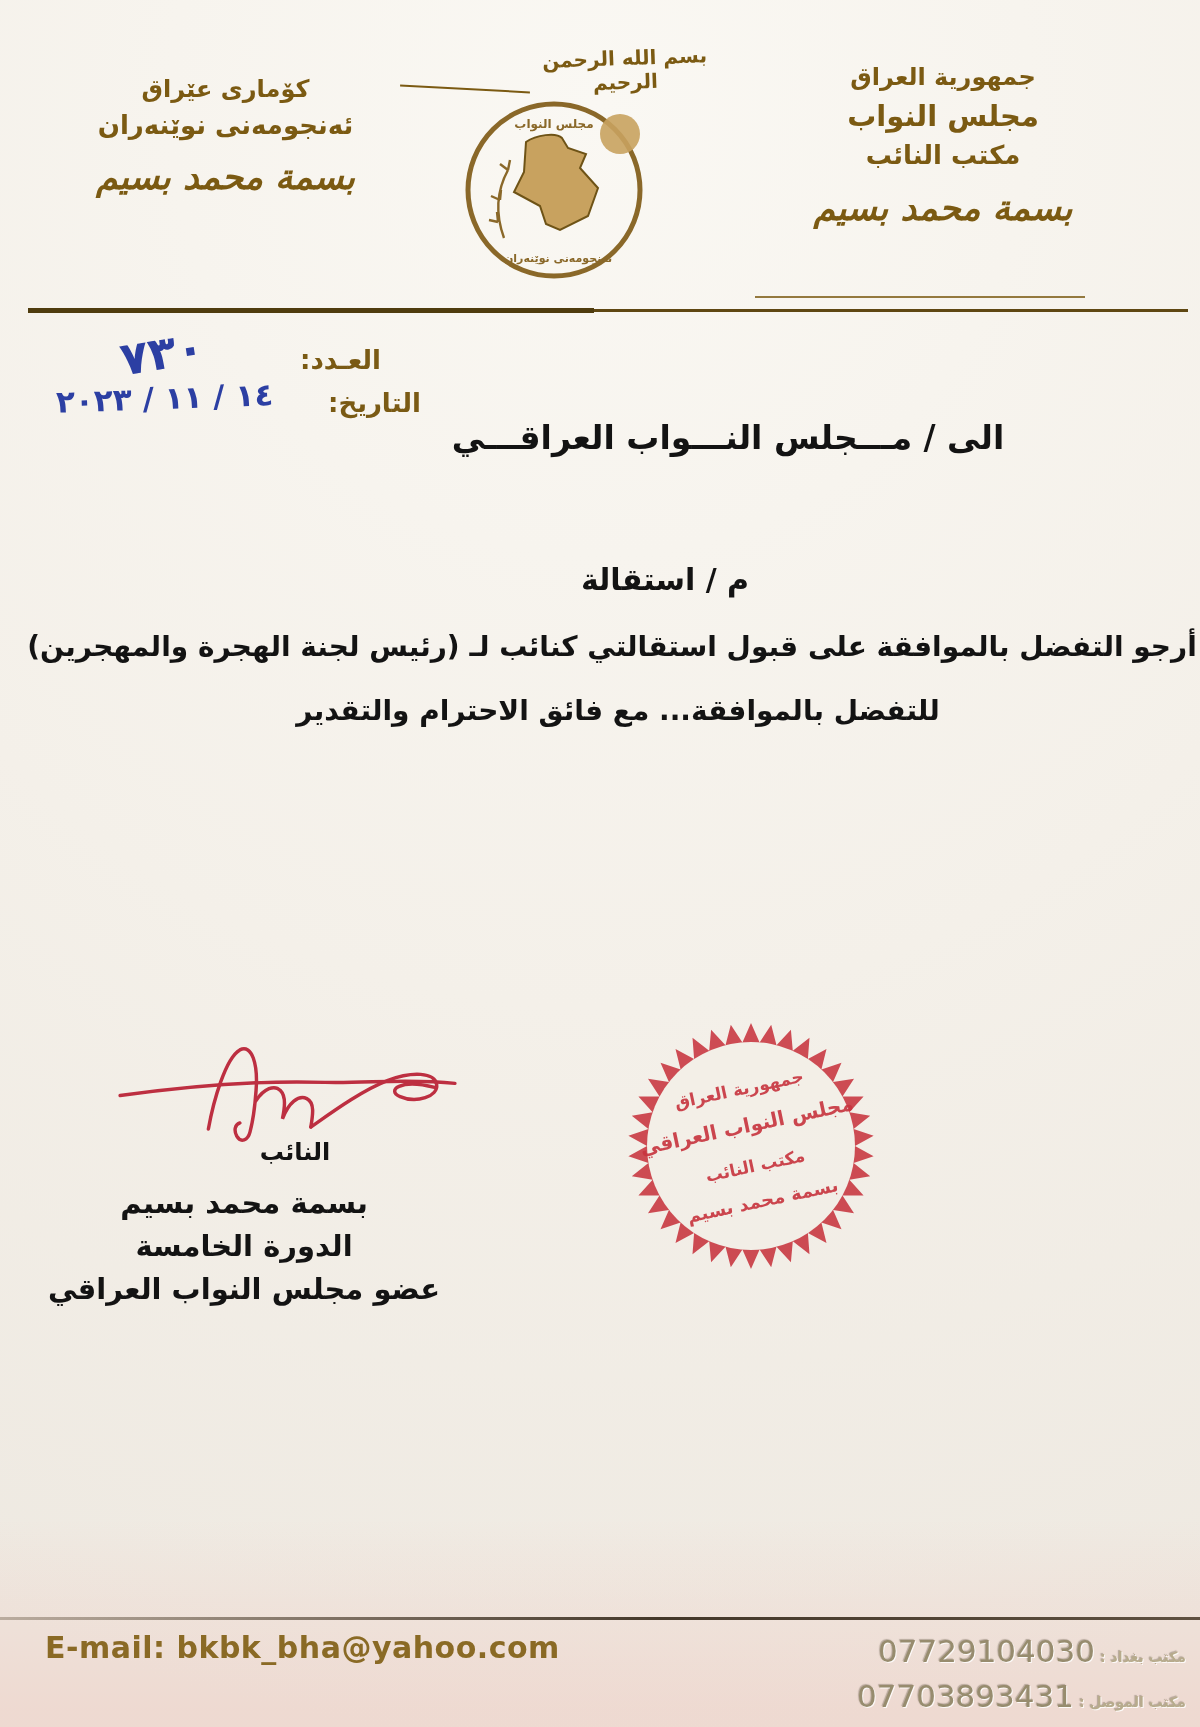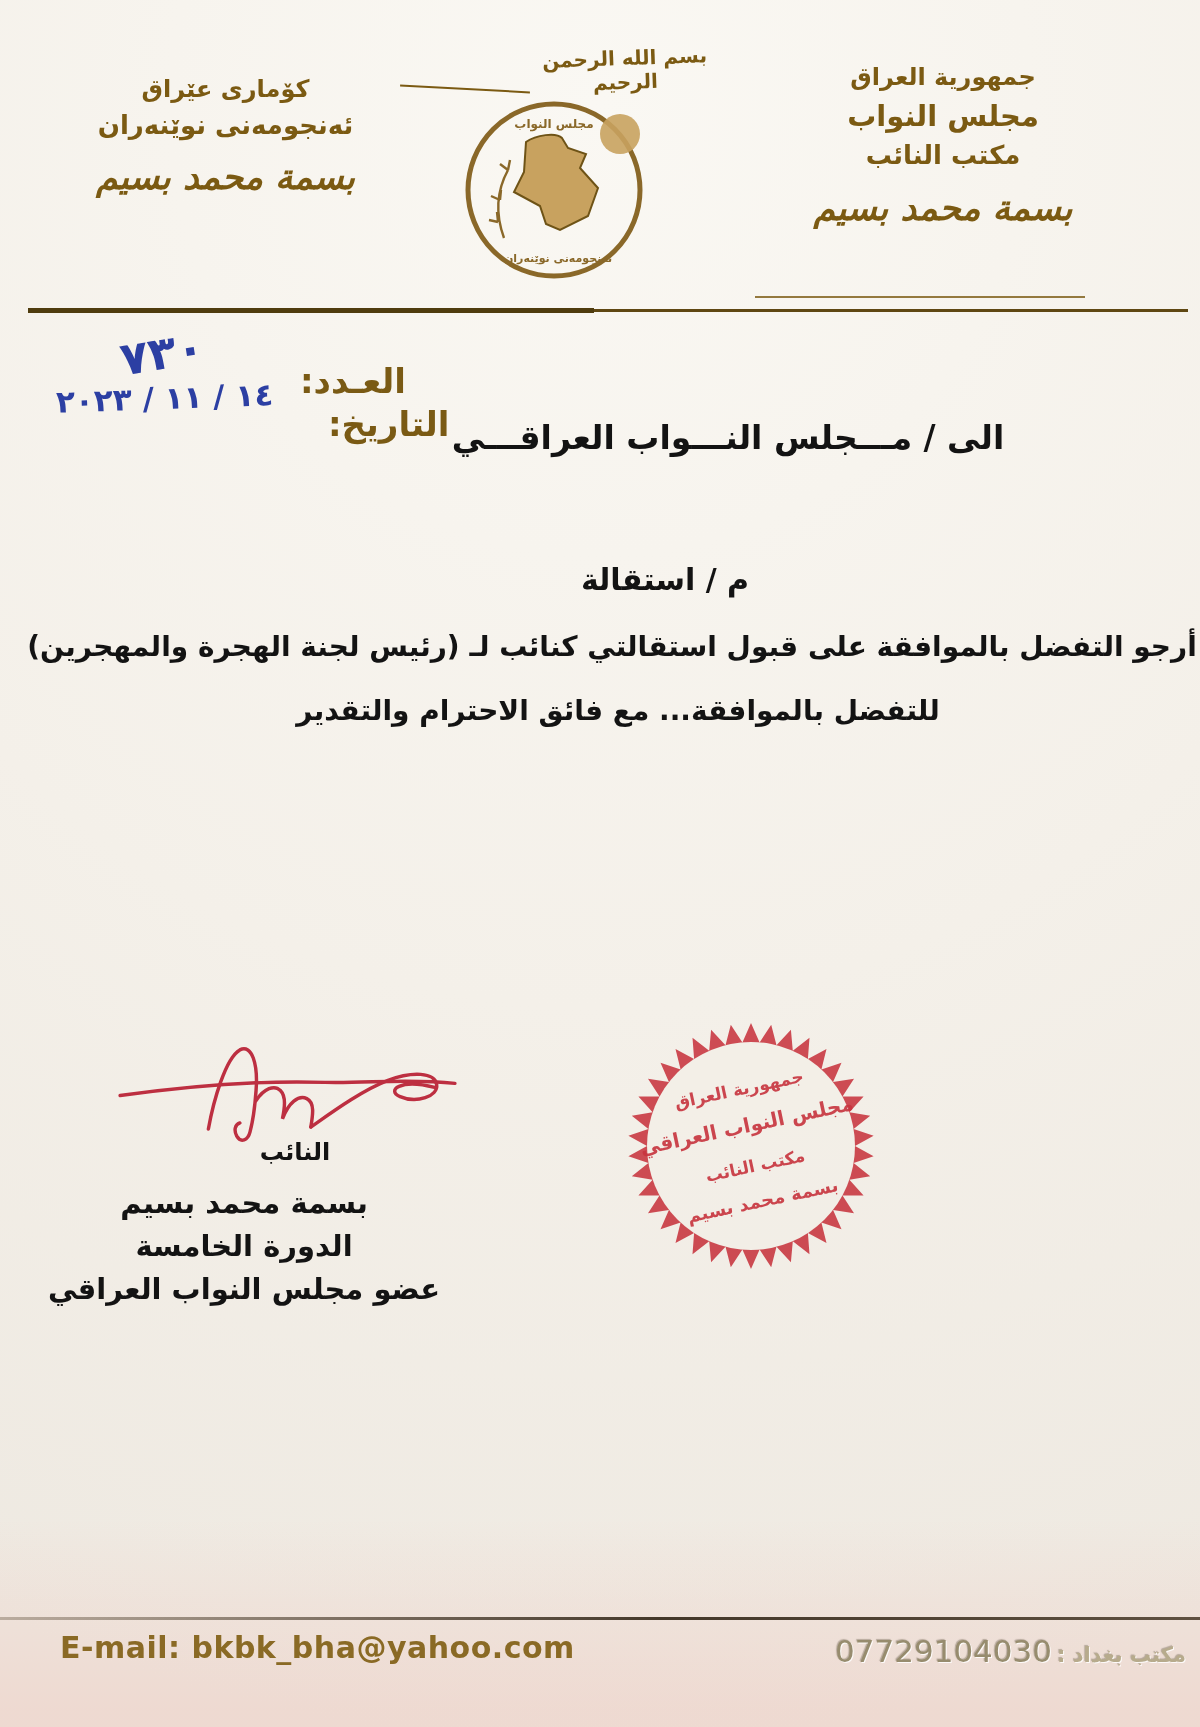--- a/index.html
+++ b/index.html
@@ -23,45 +23,45 @@
   .lh-line1{font-size:24px;font-weight:bold;}
   .lh-line2{font-size:29px;font-weight:bold;}
   .lh-line3{font-size:26px;font-weight:bold;}
   .lh-name{font-size:35px;font-weight:bold;font-style:italic;padding-top:8px;}
   .basmala{top:46px;left:520px;width:210px;font-size:20px;font-weight:bold;transform:rotate(-2deg);}
   .basmala-swash{top:88px;left:400px;width:130px;height:2px;background:#7b5a12;transform:rotate(3deg);}
   .name-underline{top:296px;left:755px;width:330px;height:2px;background:#7b5a12;opacity:.8;}
   .divider{top:309px;left:28px;width:1160px;height:3px;background:#5f4712;}
   .divider-thick{top:308px;left:28px;width:566px;height:5px;background:#4f3c0e;}
   
-  .meta-label{font-size:34px;font-weight:bold;color:#7a5a14;margin-top:16px;}
+  .meta-label{font-size:26px;font-weight:bold;color:#7a5a14;}
   .hand{color:#2c3fa3;font-weight:bold;}
   .num-label{top:345px;left:300px;}
   .num-value{top:326px;left:120px;font-size:46px;transform:rotate(-9deg);letter-spacing:6px;}
   .date-label{top:388px;left:328px;text-align:center;}
   .date-value{top:380px;left:56px;font-size:31px;transform:rotate(-2deg);letter-spacing:2px;}
   
   .black{color:#131313;}
   .to-line{top:418px;left:0;right:0;font-size:33px;font-weight:bold;transform:translateX(128px);}
   .subject-line{top:562px;left:0;right:0;font-size:30px;font-weight:bold;transform:translateX(65px);}
   .body-line1{top:630px;left:0;right:0;font-size:28px;font-weight:bold;transform:translateX(12px);}
   .body-line2{top:694px;left:0;right:0;font-size:28px;font-weight:bold;transform:translateX(18px);}
   
   .sig-svg{top:1036px;left:112px;width:350px;height:110px;}
   .sig-title{top:1138px;left:195px;width:200px;font-size:24px;font-weight:bold;}
   .sig-lines{top:1182px;left:38px;width:412px;font-size:29px;font-weight:bold;line-height:1.48;}
   
   .stamp{top:1020px;left:622px;width:258px;height:252px;opacity:.92;}
   
   .footer-line{top:1617px;left:0;width:1200px;height:3px;
     background:linear-gradient(90deg, rgba(90,72,50,.35), rgba(58,46,32,.95) 55%, rgba(70,55,38,.85));}
-  .email-row{top:1630px;left:60px;font-size:30px;font-weight:bold;color:#8a6a25;letter-spacing:.5px;}
+  .email-row{top:1630px;left:45px;font-size:30px;font-weight:bold;color:#8a6a25;letter-spacing:.5px;}
   .phone-row{right:14px;text-align:right;color:#a59a7c;
     text-shadow:1px 1px 0 rgba(255,255,255,.85), -1px -1px 1px rgba(80,70,50,.35);}
-  .phone-row .plabel{font-size:21px;color:#b7ab8c;font-weight:bold;margin-top:32px;}
+  .phone-row .plabel{font-size:14px;color:#b7ab8c;font-weight:bold;margin-top:32px;}
   .phone-row .pnum{font-size:31px;font-weight:normal;letter-spacing:2px;color:#978c6e;}
   .phone1{top:1633px;}
   .phone2{top:1678px;}
 </style>
 </head>
 <body>
 
 <div class="page">
 
   <div class="abs lh-block lh-right center gold" dir="rtl">
@@ -139,14 +139,18 @@
 
   <div class="abs email-row">
     <span>E-mail:</span>
     <span>bkbk_bha@yahoo.com</span>
   </div>
 
   <div class="abs phone-row phone1" dir="rtl">
     <span class="plabel">مكتب بغداد :</span>
     <span class="pnum" dir="ltr">07729104030</span>
   </div>
+  <div class="abs phone-row phone2" dir="rtl">
+    <span class="plabel">مكتب الموصل :</span>
+    <span class="pnum" dir="ltr">07703893431</span>
+  </div>
 
 </div>
 
 </body></html>

